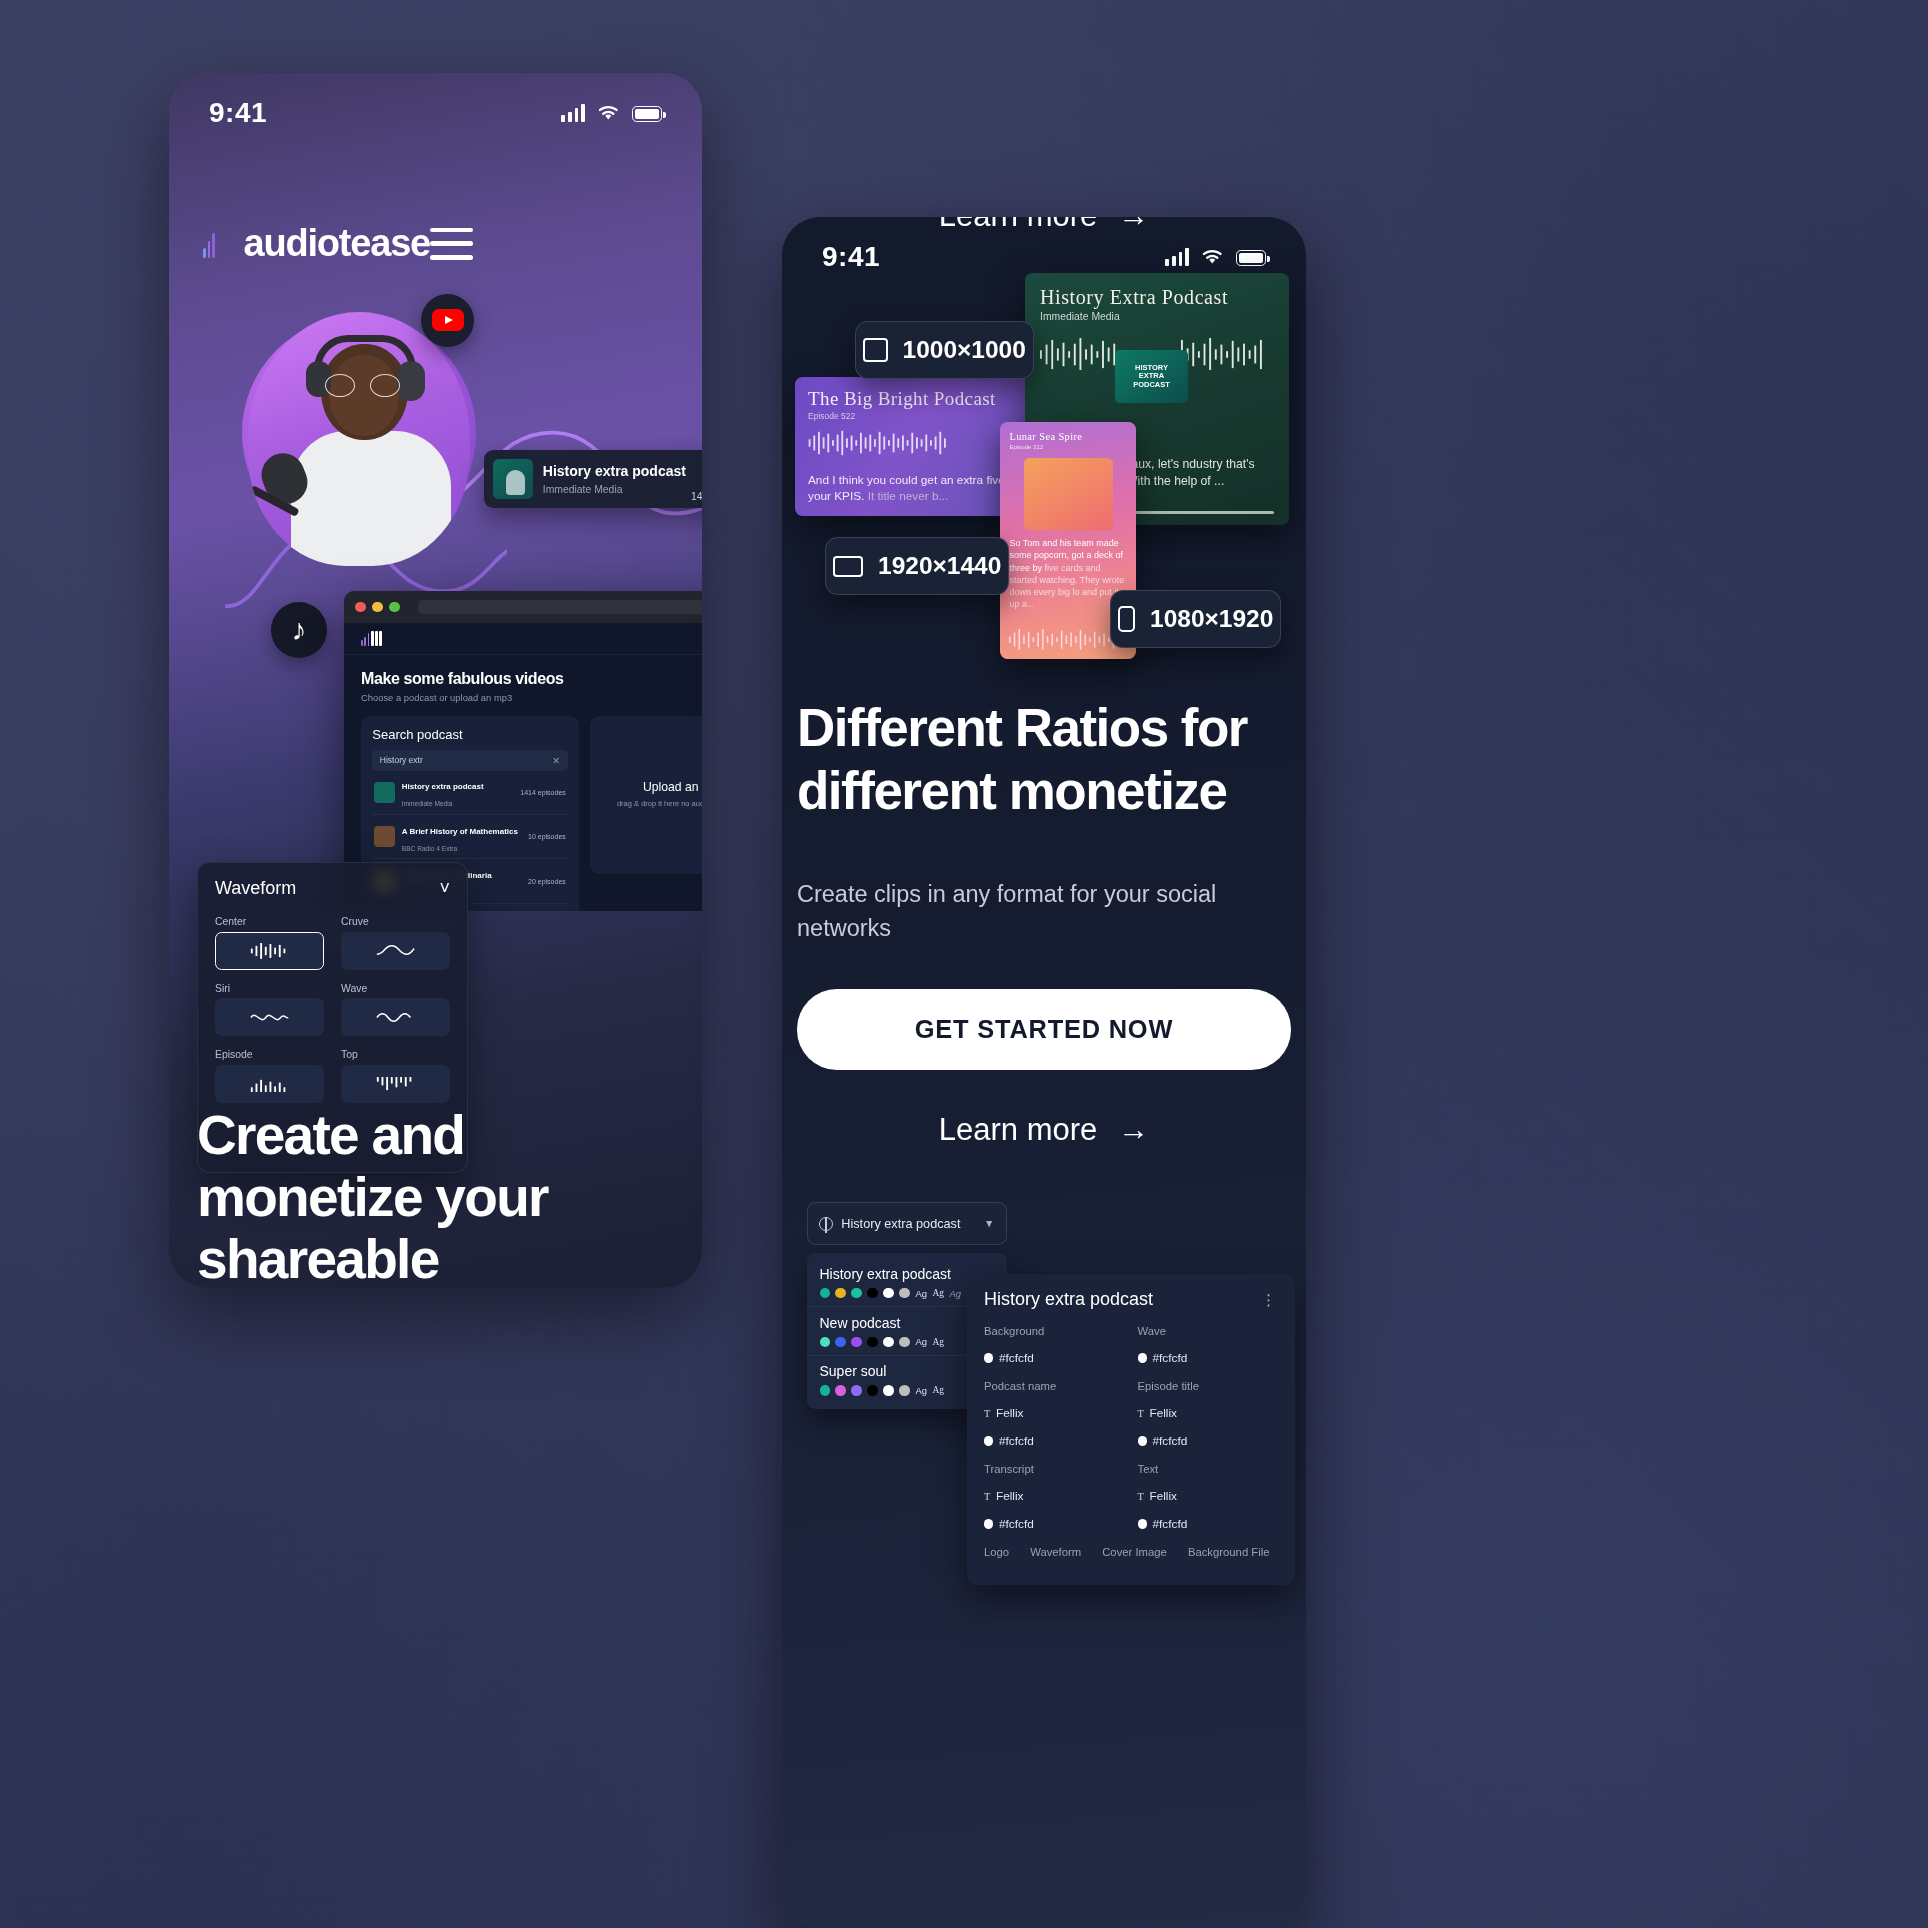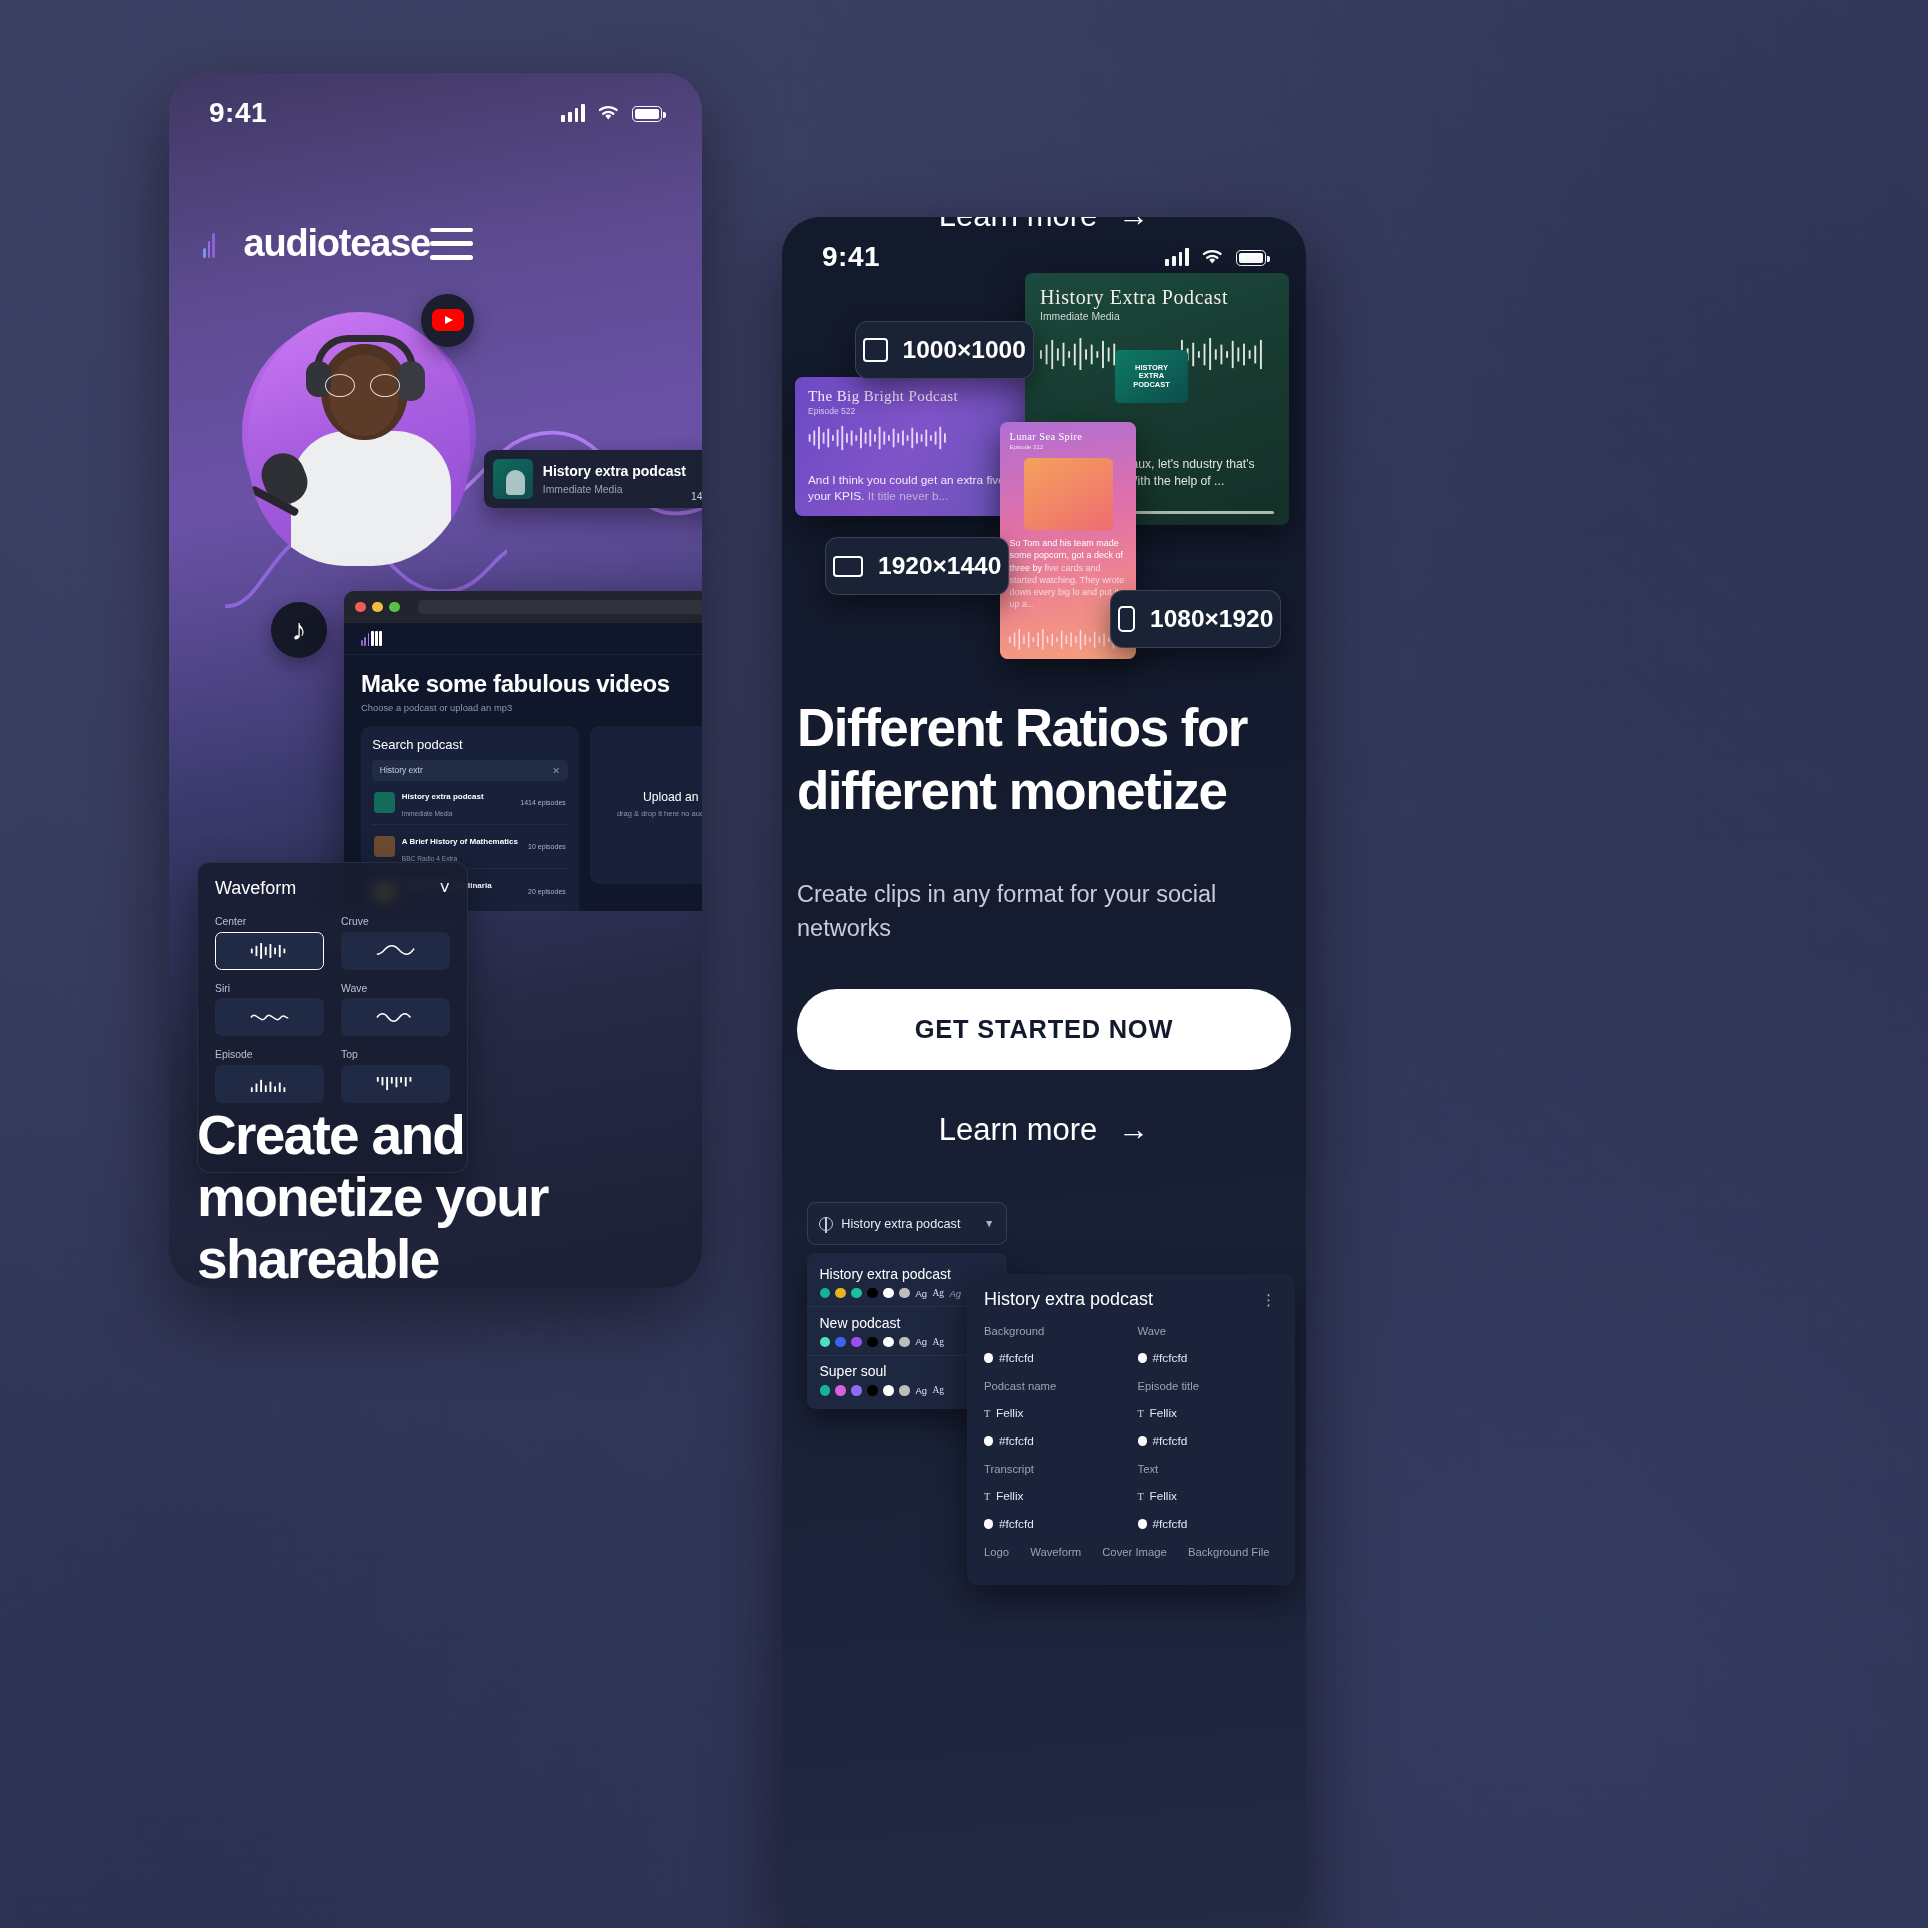--- a/index.html
+++ b/index.html
@@ -112,21 +112,21 @@
     background:#10172a; border-radius:11.3px 11.3px 0 0; overflow:hidden; box-shadow:0 17px 47px rgba(0,0,0,.5);}
   .bw-bar{ height:32px; background:#22252e; display:flex; align-items:center; padding:0 11.3px; gap:6.6px;}
   .dot{width:10.4px;height:10.4px;border-radius:50%;}
   .dot.r{background:#f05d56}.dot.y{background:#f2bb42}.dot.g{background:#57c24a}
   .bw-url{ flex:1; height:14px; margin-left:11.3px; background:#2f333d; border-radius:4.7px;}
   .bw-nav{ height:32px; display:flex; align-items:center; justify-content:space-between; padding:0 17px;
            border-bottom:0.9px solid #1c2238;}
   .bw-logo{display:flex;align-items:flex-end;gap:1.4px;height:15px;}
   .bw-logo i{display:block;width:1.9px;border-radius:0.9px;}
   .bw-body{padding:15px 17px;}
-  .bw-h1{color:#fff;font-size:24px;font-weight:600;letter-spacing:-0.4px;}
+  .bw-h1{color:#fff;font-size:16px;font-weight:600;letter-spacing:-0.4px;}
   .bw-sub{color:#8d96ab;font-size:9.4px;margin-top:3.8px;}
   .panels{display:flex;gap:11.3px;margin-top:13px;}
   .panel{background:#182139;border-radius:9.4px;padding:11.3px;}
   .panel.left{width:218px;}
   .panel.right{width:188px;height:158px;display:flex;flex-direction:column;align-items:center;justify-content:center;gap:5.6px;}
   .panel-title{color:#fff;font-size:13px;}
   .search-in{margin-top:7.5px;height:21px;background:#202b46;border-radius:4.7px;display:flex;align-items:center;
      justify-content:space-between;padding:0 7.5px;color:#c8cfe0;font-size:8.5px;}
   .search-in .x{color:#8d96ab;font-size:9.4px;}
   .res{display:flex;align-items:center;gap:6.6px;padding:4.7px 1.9px;border-bottom:0.9px solid rgba(255,255,255,.05);}
@@ -168,21 +168,21 @@
 
   .card-hist{ position:absolute; left:243px; top:56px; width:264px; height:252px; border-radius:7.5px; overflow:hidden;
      background:linear-gradient(160deg,#1c4a3e 0%, #17392f 55%, #143028 100%); box-shadow:0 13px 34px rgba(0,0,0,.5);}
   .ch-t1{color:#f3efe4;font-family:"Liberation Serif",serif;font-size:20px;letter-spacing:0.6px;padding:13px 15px 0;}
   .ch-t2{color:#cfd8d0;font-size:10.4px;padding:1.9px 15px 0;}
   .ch-body{color:#dfe6e0;font-size:12.2px;line-height:1.35;padding:11.3px 15px;position:absolute;bottom:24.5px;left:0;right:0;}
   .ch-bar{position:absolute;left:15px;right:15px;bottom:11.3px;height:2.8px;background:rgba(255,255,255,.65);border-radius:1.9px;}
 
   .card-big{ position:absolute; left:13px; top:160px; width:299px; height:139px; border-radius:7.5px; overflow:hidden;
      background:linear-gradient(120deg,#6c4ac4 0%, #8153c9 40%, #6a53b8 75%, #4a4a8e 100%); box-shadow:0 13px 34px rgba(0,0,0,.45);}
-  .cb-t1{color:#f2eefb;font-family:"Liberation Serif",serif;font-size:15px;padding:11.3px 13px 0;letter-spacing:0.4px;}
+  .cb-t1{color:#f2eefb;font-family:"Liberation Serif",serif;font-size:19px;padding:11.3px 13px 0;letter-spacing:0.4px;}
   .cb-t2{color:#d3cbe8;font-size:8.5px;padding:0.9px 13px 0;}
   .cb-txt{color:#efeaf8;font-size:11.8px;line-height:1.35;padding:0 13px;position:absolute;bottom:11.3px;}
   .cb-txt .dim{color:#bdb3d8;}
 
   .card-lunar{ position:absolute; left:218px; top:205px; width:136px; height:237px; border-radius:7.5px; overflow:hidden;
      background:linear-gradient(170deg,#b06fd6 0%, #e070a8 40%, #f08a8a 75%, #f4a07c 100%); box-shadow:0 13px 32px rgba(0,0,0,.5);}
   .cl-t1{color:#fff;font-family:"Liberation Serif",serif;font-size:10.4px;padding:9.4px 9.4px 0;letter-spacing:0.4px;}
   .cl-t2{color:#f6e3ef;font-size:6.1px;padding:0.9px 9.4px 0;}
   .cl-art{margin:7.5px auto 0;width:89px;height:72px;border-radius:5.6px;background:linear-gradient(150deg,#f5a15c,#ee6d70);}
   .cl-txt{color:#fff;font-size:9px;line-height:1.35;padding:7.5px 9.4px 0;}

